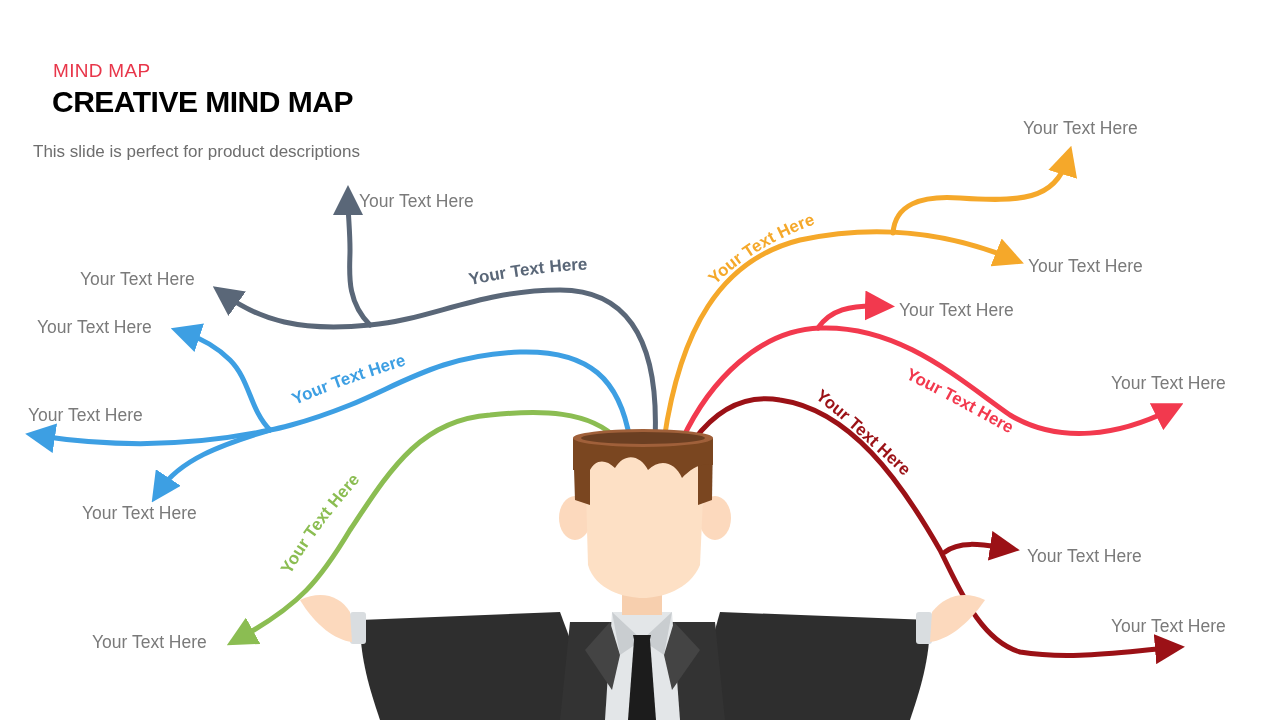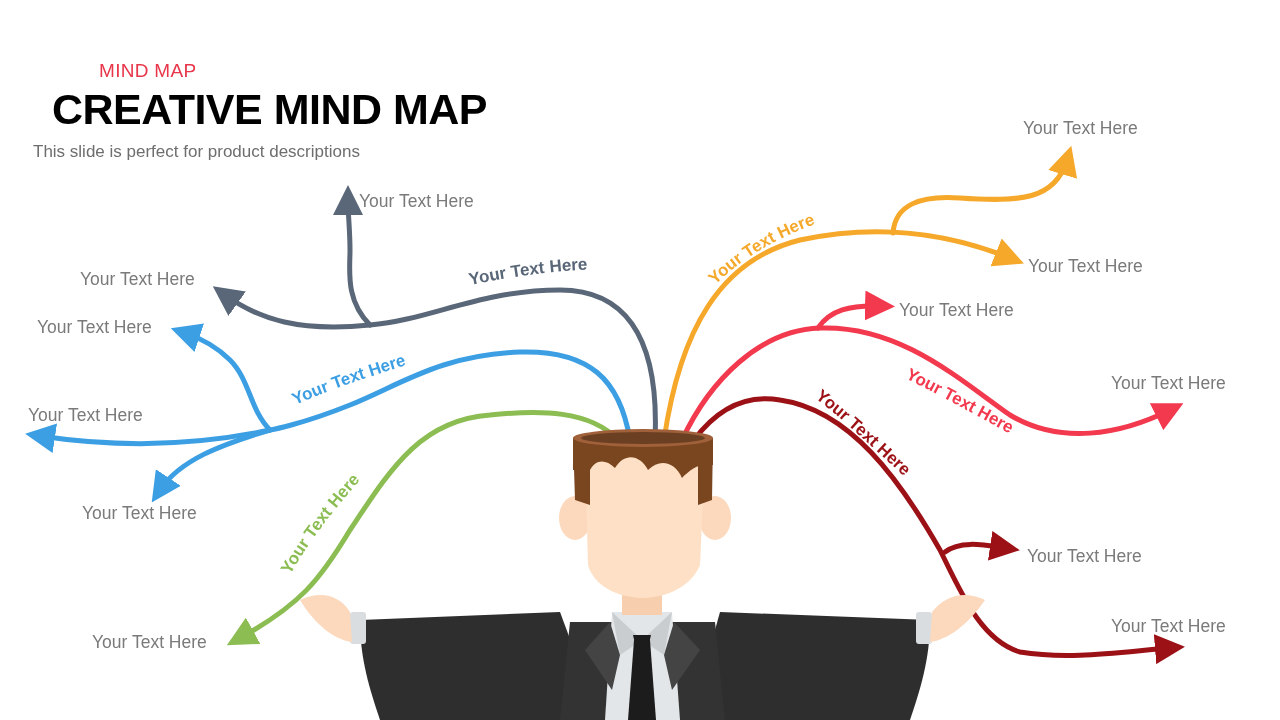--- a/index.html
+++ b/index.html
@@ -1,18 +1,18 @@
 <!DOCTYPE html>
 <html><head>
   <meta charset="utf-8">
   <style>
     html, body { margin:0; padding:0; background:#ffffff; }
     body { width:1280px; height:720px; position:relative; overflow:hidden; font-family:"Liberation Sans", sans-serif; }
-    .kicker { position:absolute; left:53px; top:60px; font-size:19px; color:#e8364a; letter-spacing:0.3px;margin-left:46px; }
-    .title { position:absolute; left:52px; top:85px; font-size:43px; font-weight:bold; color:#000000; letter-spacing:-0.5px; }
+    .kicker { position:absolute; left:53px; top:60px; font-size:19px; color:#e8364a; letter-spacing:0.3px; }
+    .title { position:absolute; left:52px; top:85px; font-size:30px; font-weight:bold; color:#000000; letter-spacing:-0.5px; }
     .subtitle { position:absolute; left:33px; top:142px; font-size:17px; color:#6e6e6e; }
     .leaf { position:absolute; font-size:17.5px; color:#7a7a7a; white-space:nowrap; }
     svg.map { position:absolute; left:0; top:0; }
     .branch-label { font-family:"Liberation Sans", sans-serif; font-weight:bold; font-size:17px; }
   </style>
 </head>
 <body>
 
 <div class="kicker">MIND MAP</div>
 <div class="title">CREATIVE MIND MAP</div>

